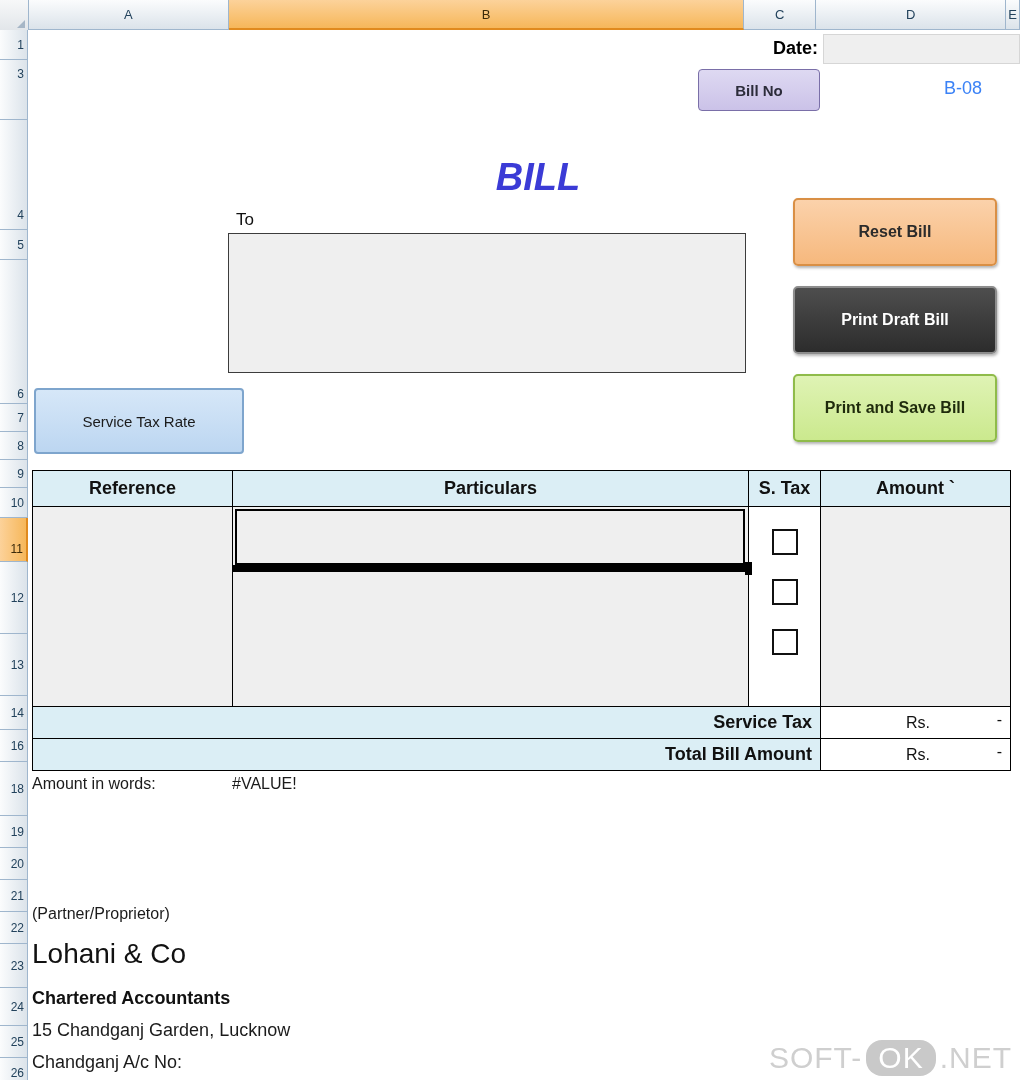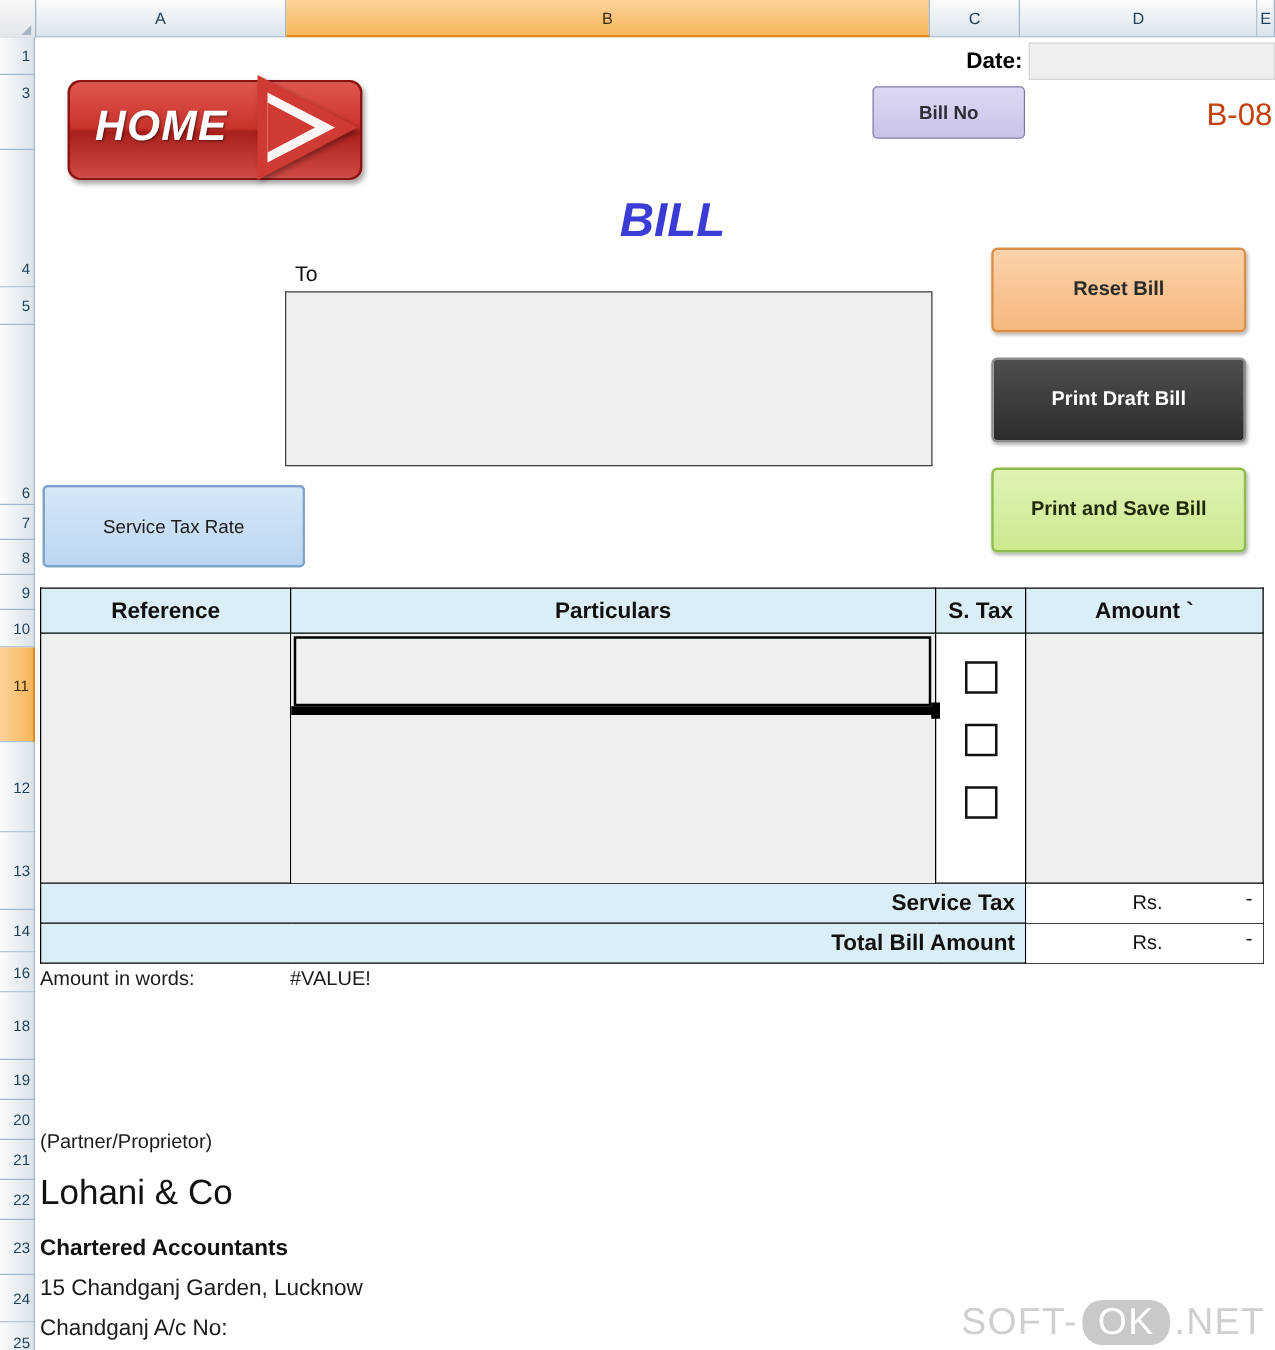--- a/index.html
+++ b/index.html
@@ -184,23 +184,23 @@
     color: #2c2c3a;
     display: flex;
     align-items: center;
     justify-content: center;
     cursor: pointer;
   }
   .billno-value {
     position: absolute;
     left: 880px; top: 48px;
     width: 110px;
-    text-align: right;
-    font-size: 25px;
-    color: #c2410c;
+    text-align: center;
+    font-size: 18px;
+    color: #3b82f6;
   }
 
   .bill-title {
     position: absolute;
     left: 400px; top: 126px;
     width: 220px;
     text-align: center;
     font-size: 38px;
     font-weight: bold;
     font-style: italic;
@@ -454,48 +454,41 @@
   <div class="row-header-col">
     <div class="row-head" style="height:30px;line-height:30px">1</div>
     <div class="row-head" style="height:60px;line-height:28px">3</div>
     <div class="row-head" style="height:110px;line-height:190px">4</div>
     <div class="row-head" style="height:30px;line-height:30px">5</div>
     <div class="row-head" style="height:144px;line-height:268px">6</div>
     <div class="row-head" style="height:28px;line-height:28px">7</div>
     <div class="row-head" style="height:28px;line-height:28px">8</div>
     <div class="row-head" style="height:28px;line-height:28px">9</div>
     <div class="row-head" style="height:30px;line-height:30px">10</div>
-    <div class="row-head selected" style="height:76px;line-height:62px">11</div>
+    <div class="row-head selected" style="height:44px;line-height:62px">11</div>
     <div class="row-head" style="height:72px;line-height:72px">12</div>
     <div class="row-head" style="height:62px;line-height:62px">13</div>
     <div class="row-head" style="height:34px;line-height:34px">14</div>
     <div class="row-head" style="height:32px;line-height:32px">16</div>
     <div class="row-head" style="height:54px;line-height:54px">18</div>
     <div class="row-head" style="height:32px;line-height:32px">19</div>
     <div class="row-head" style="height:32px;line-height:32px">20</div>
     <div class="row-head" style="height:32px;line-height:32px">21</div>
     <div class="row-head" style="height:32px;line-height:32px">22</div>
     <div class="row-head" style="height:44px;line-height:44px">23</div>
     <div class="row-head" style="height:38px;line-height:38px">24</div>
     <div class="row-head" style="height:32px;line-height:32px">25</div>
     <div class="row-head" style="height:30px;line-height:30px">26</div>
   </div>
 
   <div id="grid">
 
     <div class="date-label">Date:</div>
     <div class="date-value-box"></div>
 
-    <div class="home-btn">
-      <div class="home-shape"></div>
-      <div class="home-arrow"></div>
-      <div class="home-arrow-inner"></div>
-      <div class="home-arrow-inner2"></div>
-      <div class="home-text">HOME</div>
-    </div>
 
     <div class="billno-btn">Bill No</div>
     <div class="billno-value">B-08</div>
 
     <div class="bill-title">BILL</div>
 
     <div class="to-label">To</div>
     <div class="to-box"></div>
 
     <div class="side-btn btn-reset">Reset Bill</div>

